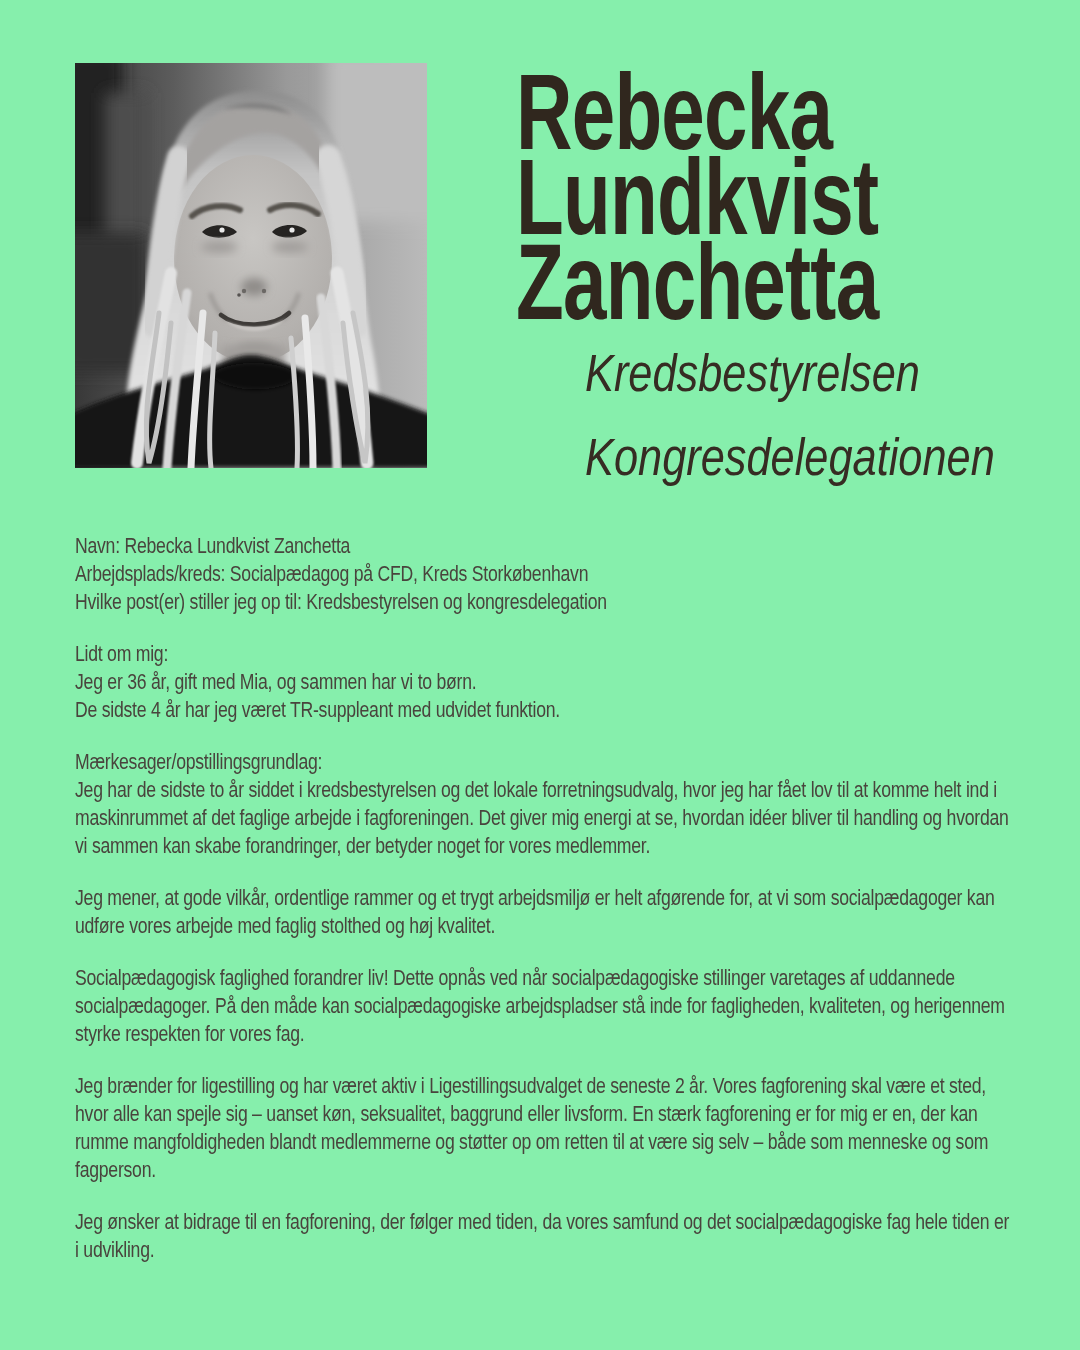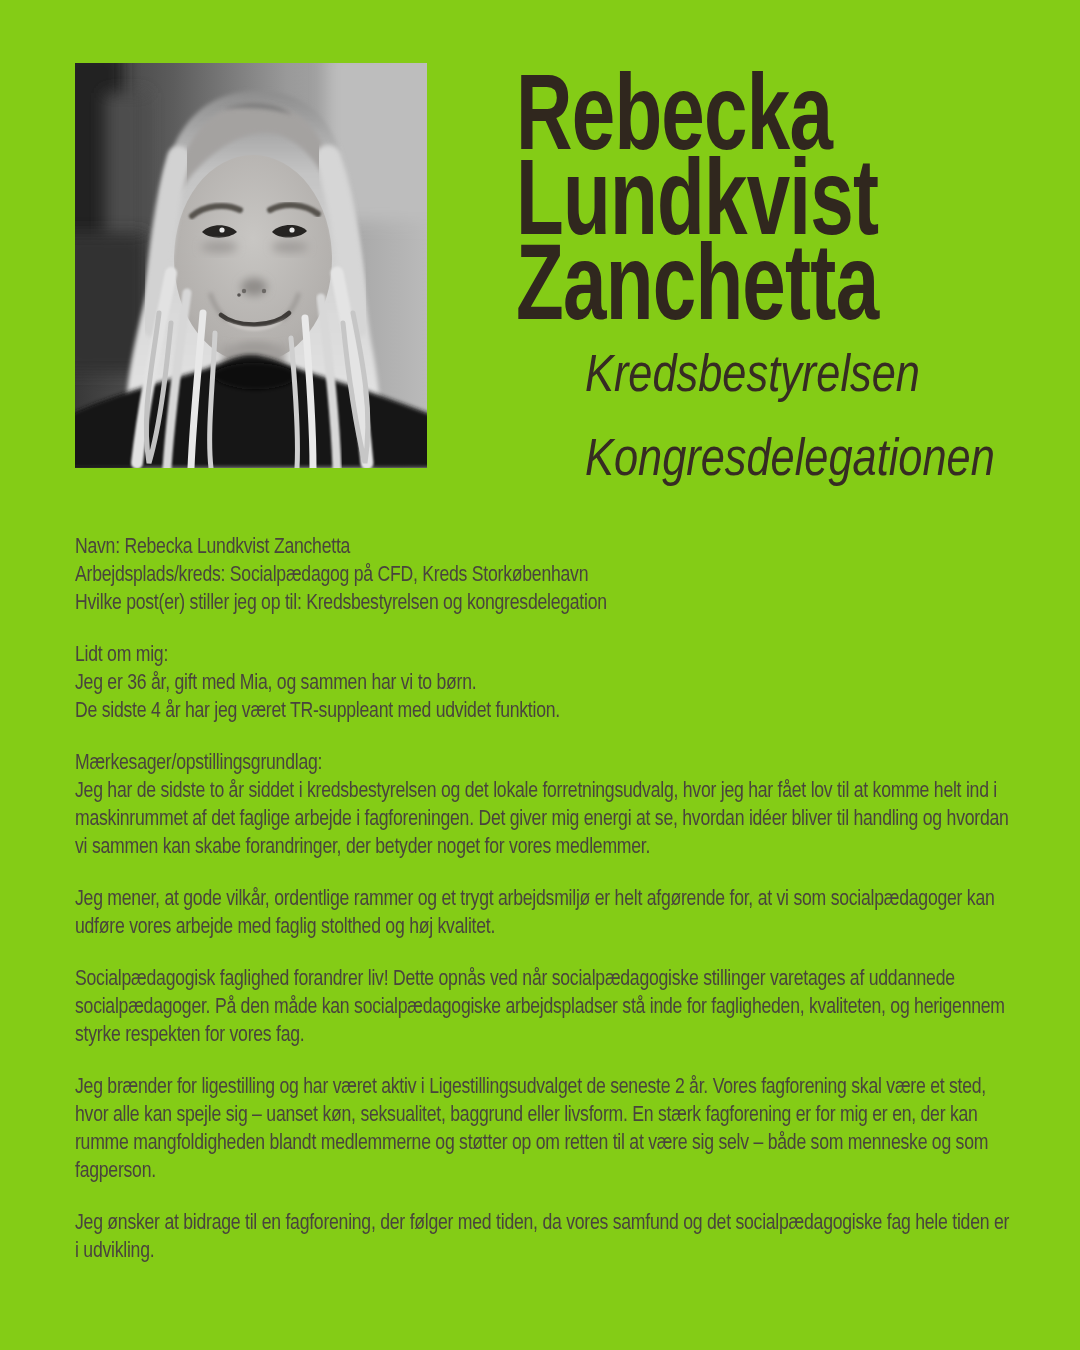--- a/index.html
+++ b/index.html
@@ -1,19 +1,19 @@
 <!DOCTYPE html>
 <html><head>
 <meta charset="utf-8">
 <style>
   html,body{margin:0;padding:0;background:#9fb5b1;}
   .page{
     position:relative;
     width:1080px;height:1350px;
-    background:#84cc16;
+    background:#86efac;
     overflow:hidden;
     font-family:"Liberation Sans",sans-serif;
   }
   
   .photo{
     position:absolute;left:75px;top:63px;
     width:352px;height:405px;
     overflow:hidden;
   }
   .photo svg{display:block;}

